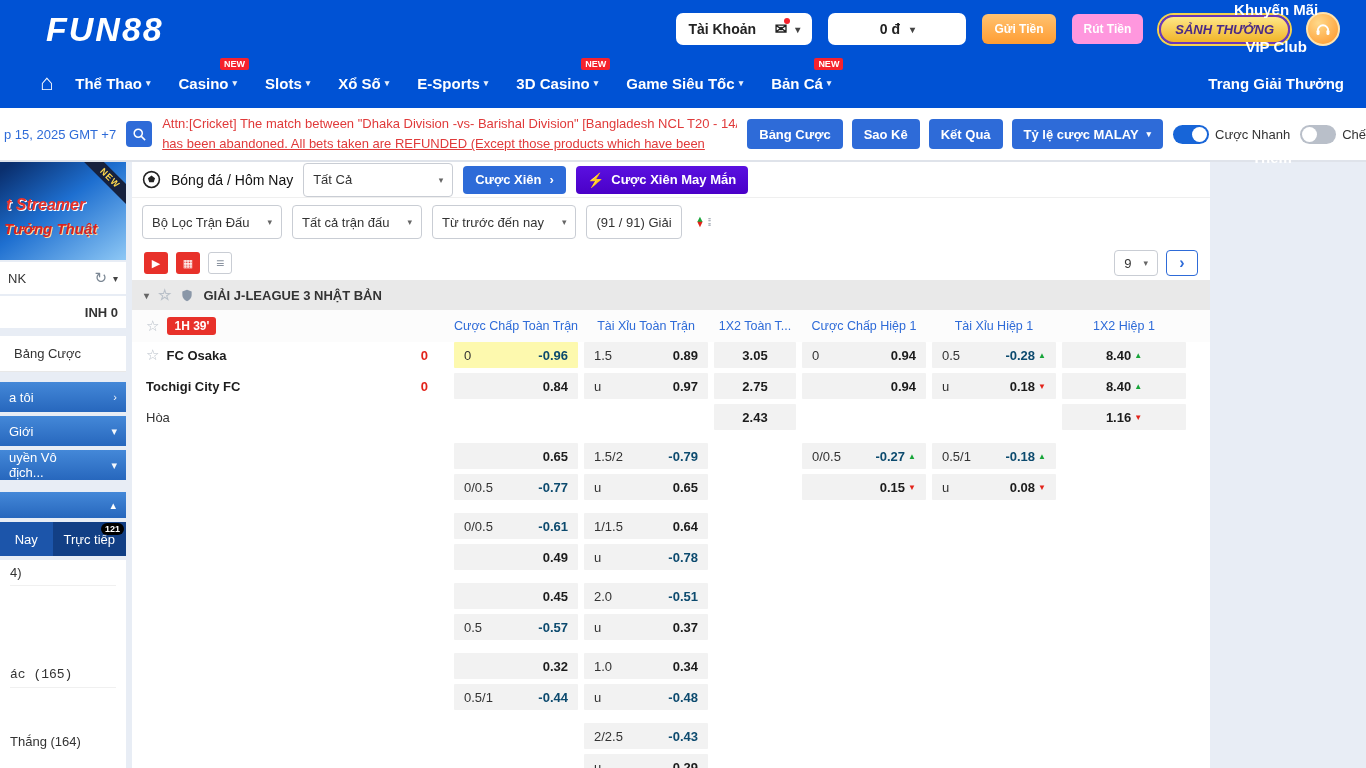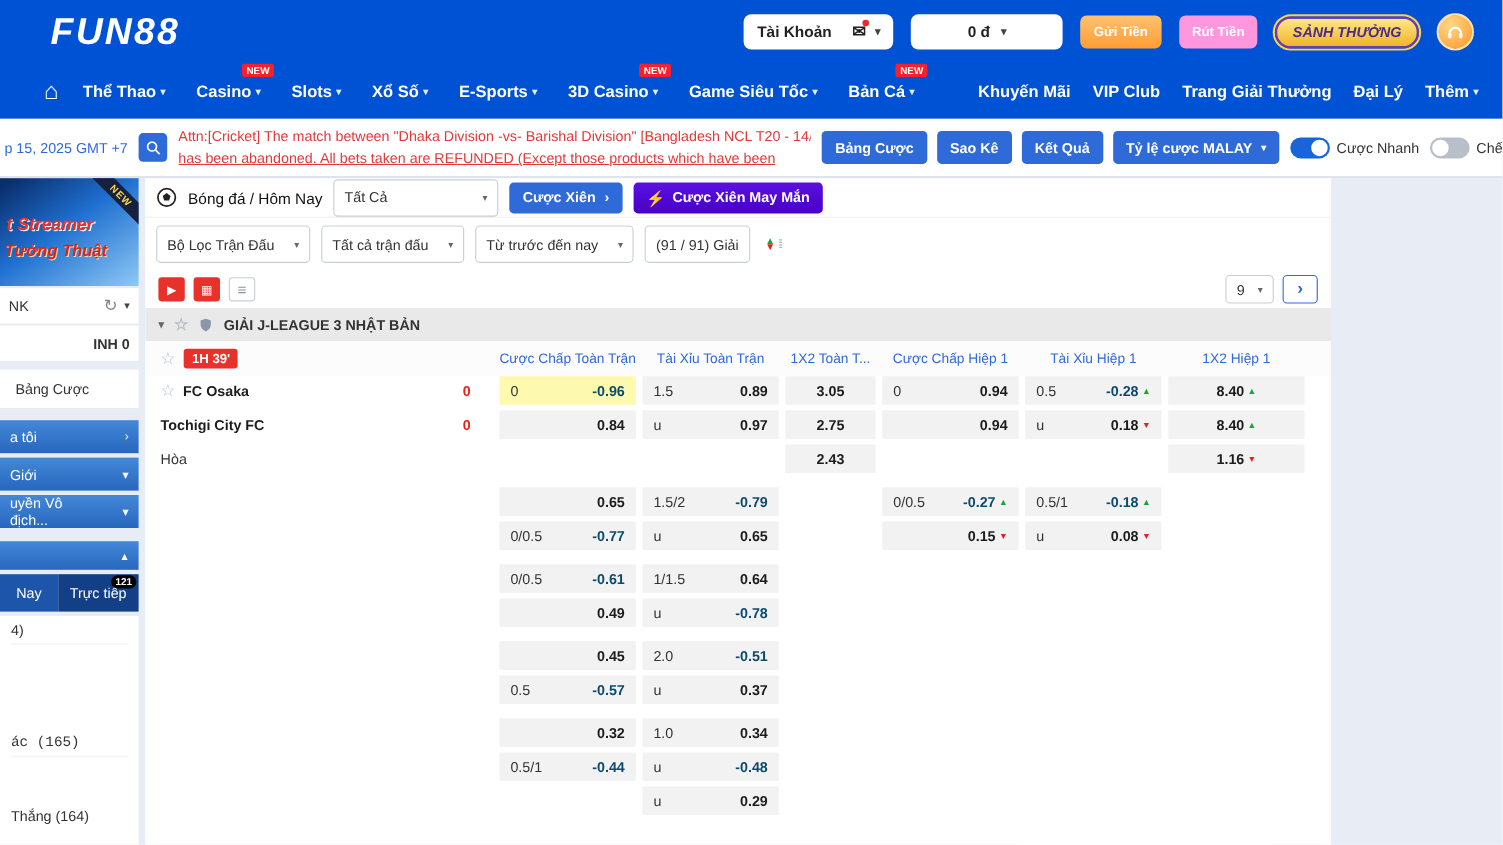--- a/index.html
+++ b/index.html
@@ -22,21 +22,21 @@
   .btn.dep { background:linear-gradient(#ffc270,#ff9d33); }
   .btn.wd { background:#ff97de; }
   .rewards { background:linear-gradient(#ffe787,#f0b429); border:2px solid #6b37b8; border-radius:20px; padding:5px 14px; color:#4a2a86; font-weight:900; font-style:italic; font-size:13px; box-shadow:0 0 0 2px #f5d34c; white-space:nowrap; }
   .support { width:34px; height:34px; border-radius:50%; background:radial-gradient(circle at 35% 30%,#ffd98a,#ff9426); border:2px solid #ffe3ac; display:flex; align-items:center; justify-content:center; }
   .hdr-nav { display:flex; align-items:center; height:50px; padding:0 22px 0 40px; color:#fff; }
   .home { font-size:22px; margin-right:22px; line-height:1; }
   .nav-left { display:flex; gap:28px; align-items:center; }
   .nav-item { position:relative; color:#fff; font-size:15px; font-weight:bold; white-space:nowrap; display:flex; align-items:center; gap:4px; }
   .nav-item .caret { font-size:9px; opacity:.9; }
   .badge-new { position:absolute; top:-17px; right:-12px; background:#f5222d; color:#fff; font-size:9px; font-weight:bold; padding:1px 4px; border-radius:2px; }
-  .nav-right { margin-left:auto; display:flex; gap:20px; align-items:center; }
+  .nav-right { margin-left:auto; display:flex; gap:20px; align-items:center;flex-direction:column; }
 
   
   .ticker { height:54px; background:#fff; display:flex; align-items:center; padding:0 0 0 4px; gap:10px; border-bottom:2px solid #dfe3ea; }
   .date { color:#2e6bd8; font-size:13px; white-space:nowrap; }
   .search { width:26px; height:26px; background:#2e6bd8; border:none; border-radius:4px; display:flex; align-items:center; justify-content:center; flex:none; }
   .announce { color:#e03a3a; font-size:13px; line-height:1.55; flex:1; overflow:hidden; white-space:nowrap; }
   .announce .l2 { text-decoration:underline; }
   .ticker-btns { display:flex; gap:9px; align-items:center; }
   .ticker-btns button { background:#2e6bd8; color:#fff; border:none; border-radius:4px; height:30px; padding:0 12px; font-size:13px; font-weight:bold; white-space:nowrap; display:flex; align-items:center; gap:8px; }
   .toggle-wrap { display:flex; gap:6px; align-items:center; color:#333; font-size:13px; white-space:nowrap; cursor:pointer; }
@@ -580,20 +580,32 @@
           </div>
           <div class="ocell">
             <span class="h">u</span>
             <span class="o neg">-0.48</span>
           </div>
           <div class="ocell empty"></div>
           <div class="ocell empty"></div>
           <div class="ocell empty"></div>
           <div class="ocell empty"></div>
         </div>
+        <div class="grid7 orow group-start">
+          <div class="team-cell"></div>
+          <div class="ocell empty"></div>
+          <div class="ocell">
+            <span class="h">2/2.5</span>
+            <span class="o neg">-0.43</span>
+          </div>
+          <div class="ocell empty"></div>
+          <div class="ocell empty"></div>
+          <div class="ocell empty"></div>
+          <div class="ocell empty"></div>
+        </div>
         <div class="grid7 orow">
           <div class="team-cell"></div>
           <div class="ocell empty"></div>
           <div class="ocell">
             <span class="h">u</span>
             <span class="o">0.29</span>
           </div>
           <div class="ocell empty"></div>
           <div class="ocell empty"></div>
           <div class="ocell empty"></div>

